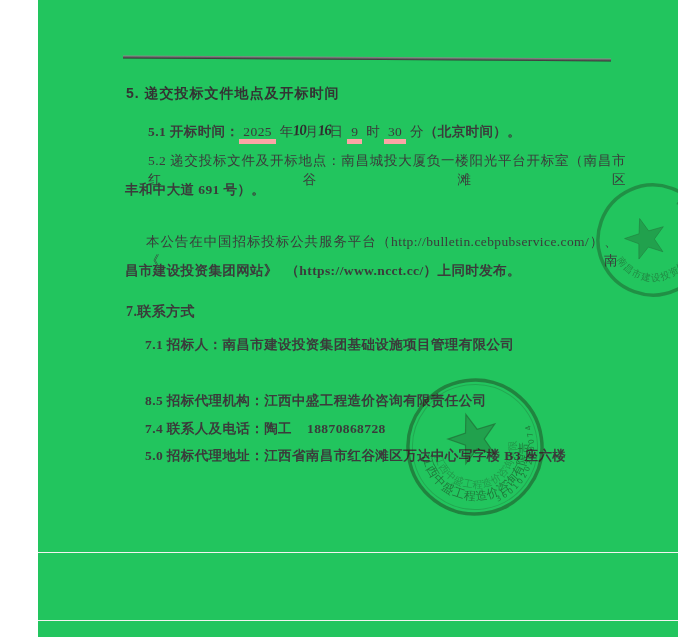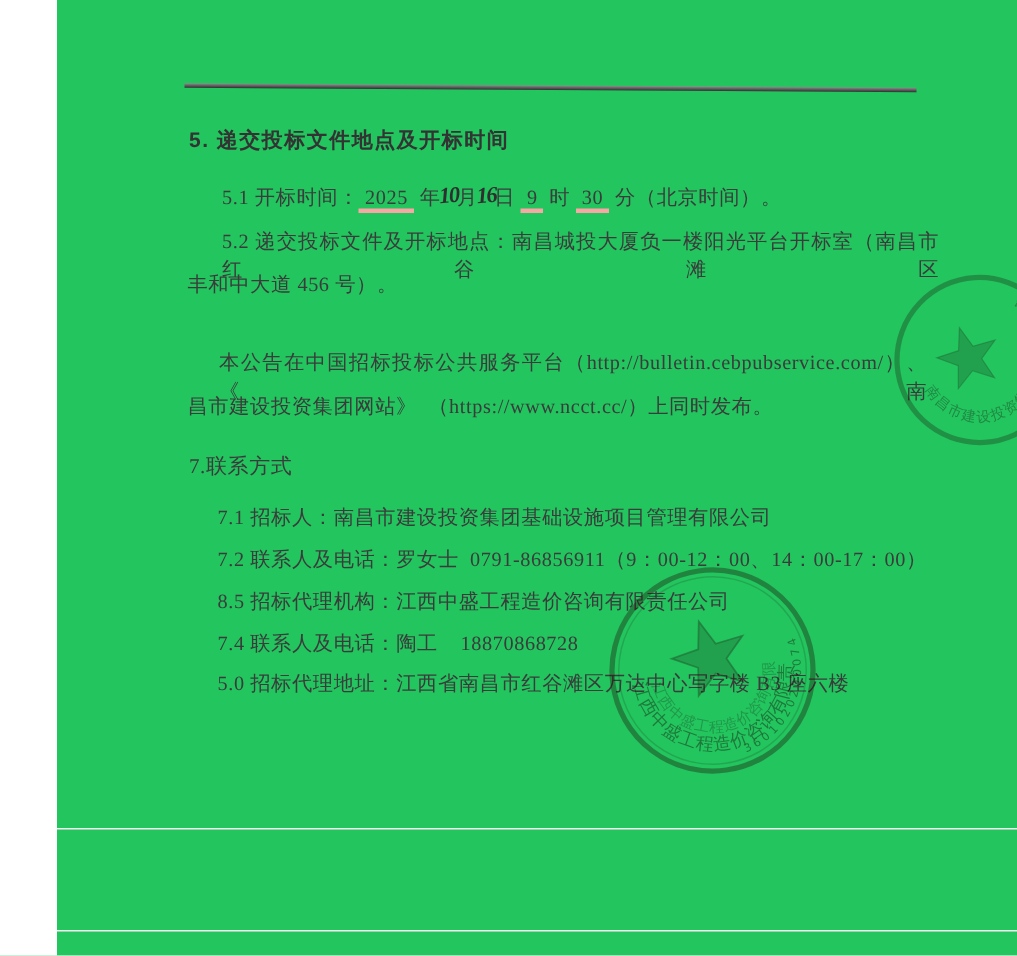--- a/index.html
+++ b/index.html
@@ -6,33 +6,33 @@
   body{
     width:678px;height:637px;
     background:#ffffff;
     font-family:"Liberation Serif","DejaVu Serif",serif;
     overflow:hidden;
   }
   .page{
     position:relative;width:678px;height:637px;
     background:#22c55e;color:#3b3b3b;overflow:hidden;margin-left:38px;
   }
-  .t{white-space:pre-wrap;}
+  .t{white-space:pre-wrap;font-weight:bold;}
   .line{position:absolute;font-size:13.5px;line-height:19px;letter-spacing:0.4px;}
   .rule{
     position:absolute;left:85px;top:57px;width:488px;height:3px;
     background:linear-gradient(#8d8d8d,#2f2f2f);
     transform:rotate(0.35deg);
   }
   .h-bold{
     font-family:"Liberation Sans","DejaVu Sans",sans-serif;
     font-weight:700;font-size:14px;letter-spacing:1px;color:#333;
   }
   .just{text-align:justify;text-align-last:justify;}
-  .ul{border-bottom:3px solid #fca5a5;padding:0 4px;}
+  .ul{border-bottom:5px solid #fca5a5;padding:0 4px;}
   .hw{
     display:inline-block;font-style:italic;font-weight:700;font-size:15px;
     letter-spacing:-1px;transform:rotate(-5deg) translateY(-1px);color:#2e2e2e;
     margin:0 -1px;
   }
   .stamp{position:absolute;mix-blend-mode:multiply;pointer-events:none;}
   .stamp-agency{left:352px;top:362px;transform:rotate(-8deg);}
   .stamp-tenderer{left:545px;top:170px;}
   .scanline{position:absolute;left:0;width:678px;height:1px;background:#f3f3f0;}
   .svgtext{font-family:"DejaVu Sans","Liberation Sans",sans-serif;}
@@ -49,29 +49,28 @@
   <div class="line" style="left:110px;top:122px;">
     <span class="t">5.1 开标时间：</span><span class="ul">2025</span>
     <span>年</span><span class="hw">10</span><span>月</span><span class="hw">16</span><span>日</span>
     <span class="ul">9</span>
     <span>时</span>
     <span class="ul">30</span>
     <span>分</span><span class="t">（北京时间）。</span>
   </div>
 
   <div class="line just" style="left:110px;top:151px;width:478px;">5.2 递交投标文件及开标地点：南昌城投大厦负一楼阳光平台开标室（南昌市红谷滩区</div>
-  <div class="line t" style="left:87px;top:180px;">丰和中大道 456 号）。</div>
+  <div class="line t" style="left:87px;top:180px;">丰和中大道 691 号）。</div>
 
   <div class="line t" style="left:87px;top:261px;">昌市建设投资集团网站》  （https://www.ncct.cc/）上同时发布。</div>
   <div class="line just" style="left:108px;top:232px;width:472px;">本公告在中国招标投标公共服务平台（http://bulletin.cebpubservice.com/）、《南</div>
 
   <div class="line t" style="left:88px;top:302px;font-size:14px;">7.联系方式</div>
 
   <div class="line t" style="left:107px;top:335px;text-align:right;">7.1 招标人：南昌市建设投资集团基础设施项目管理有限公司</div>
-  <div class="line t" style="left:107px;top:363px;">7.2 联系人及电话：罗女士  0791-86856911（9：00-12：00、14：00-17：00）</div>
   <div class="line t" style="left:107px;top:391px;">8.5 招标代理机构：江西中盛工程造价咨询有限责任公司</div>
   <div class="line t" style="left:107px;top:419px;text-align:right;">7.4 联系人及电话：陶工    18870868728</div>
   <div class="line t" style="left:107px;top:446px;">5.0 招标代理地址：江西省南昌市红谷滩区万达中心写字楼 B3 座六楼</div>
 
   <div class="scanline" style="top:552px;"></div>
   <div class="scanline" style="top:620px;"></div>
 
   <svg class="stamp stamp-tenderer" width="140" height="140" viewBox="0 0 140 140">
     <defs>
       <path id="arcNameB" d="M 29,70 A 41 41 0 0 0 111,70"></path>

